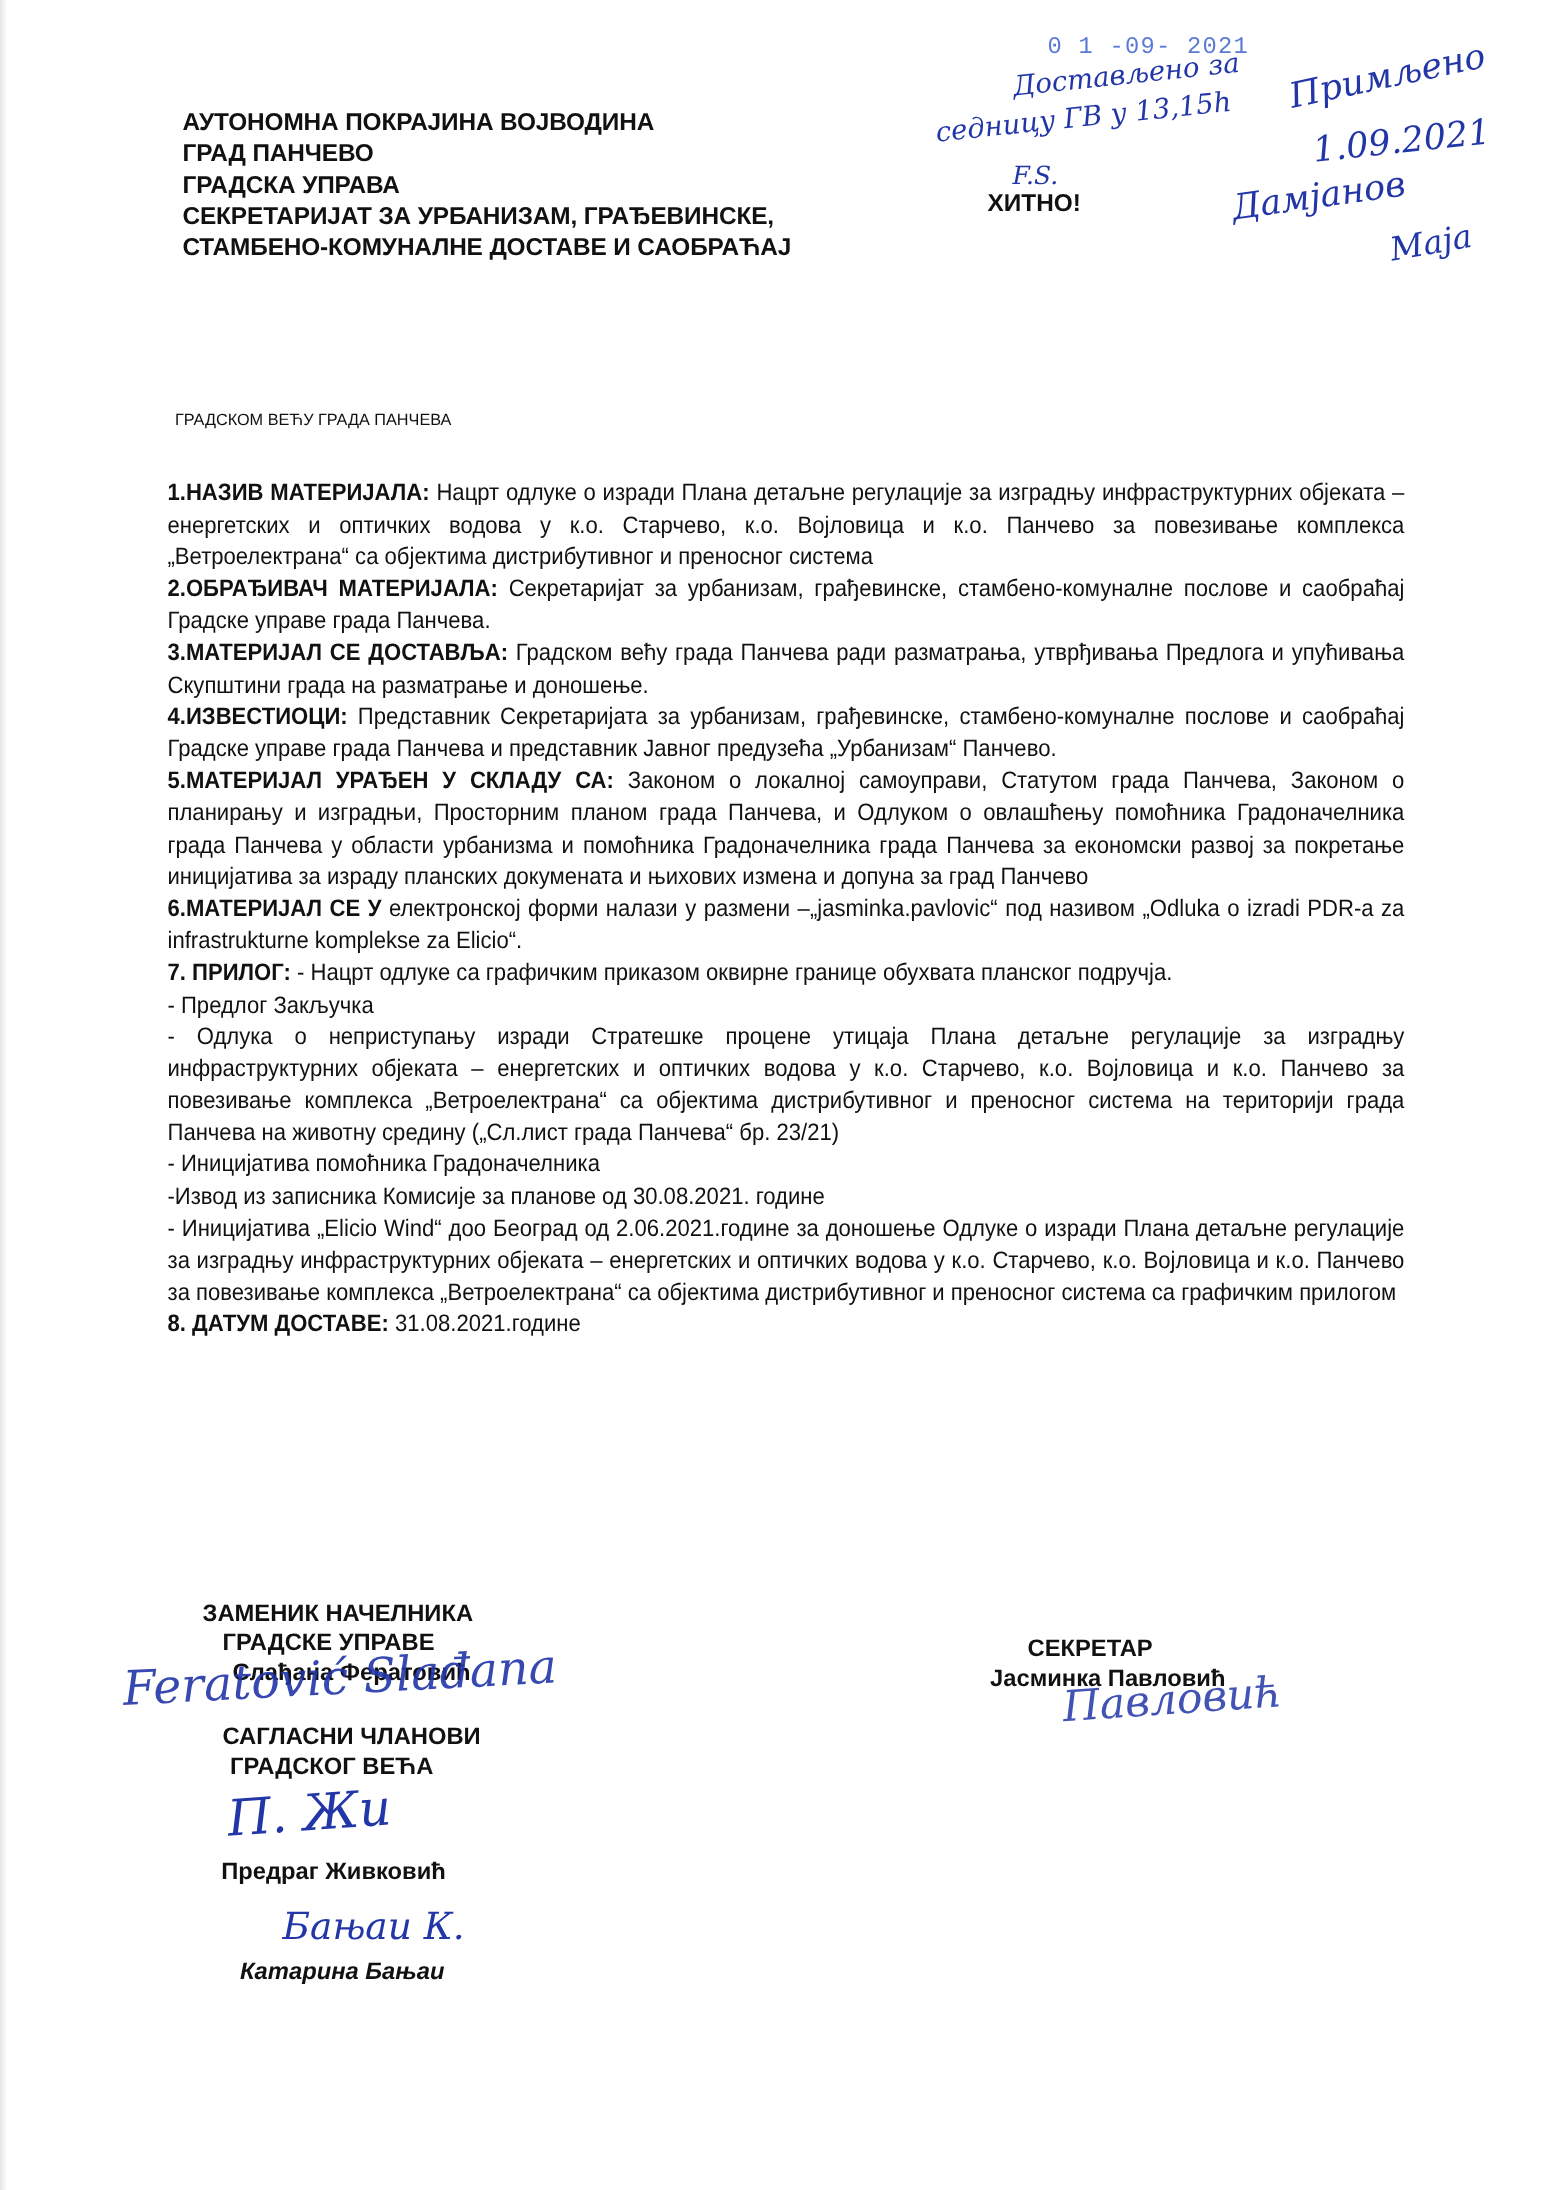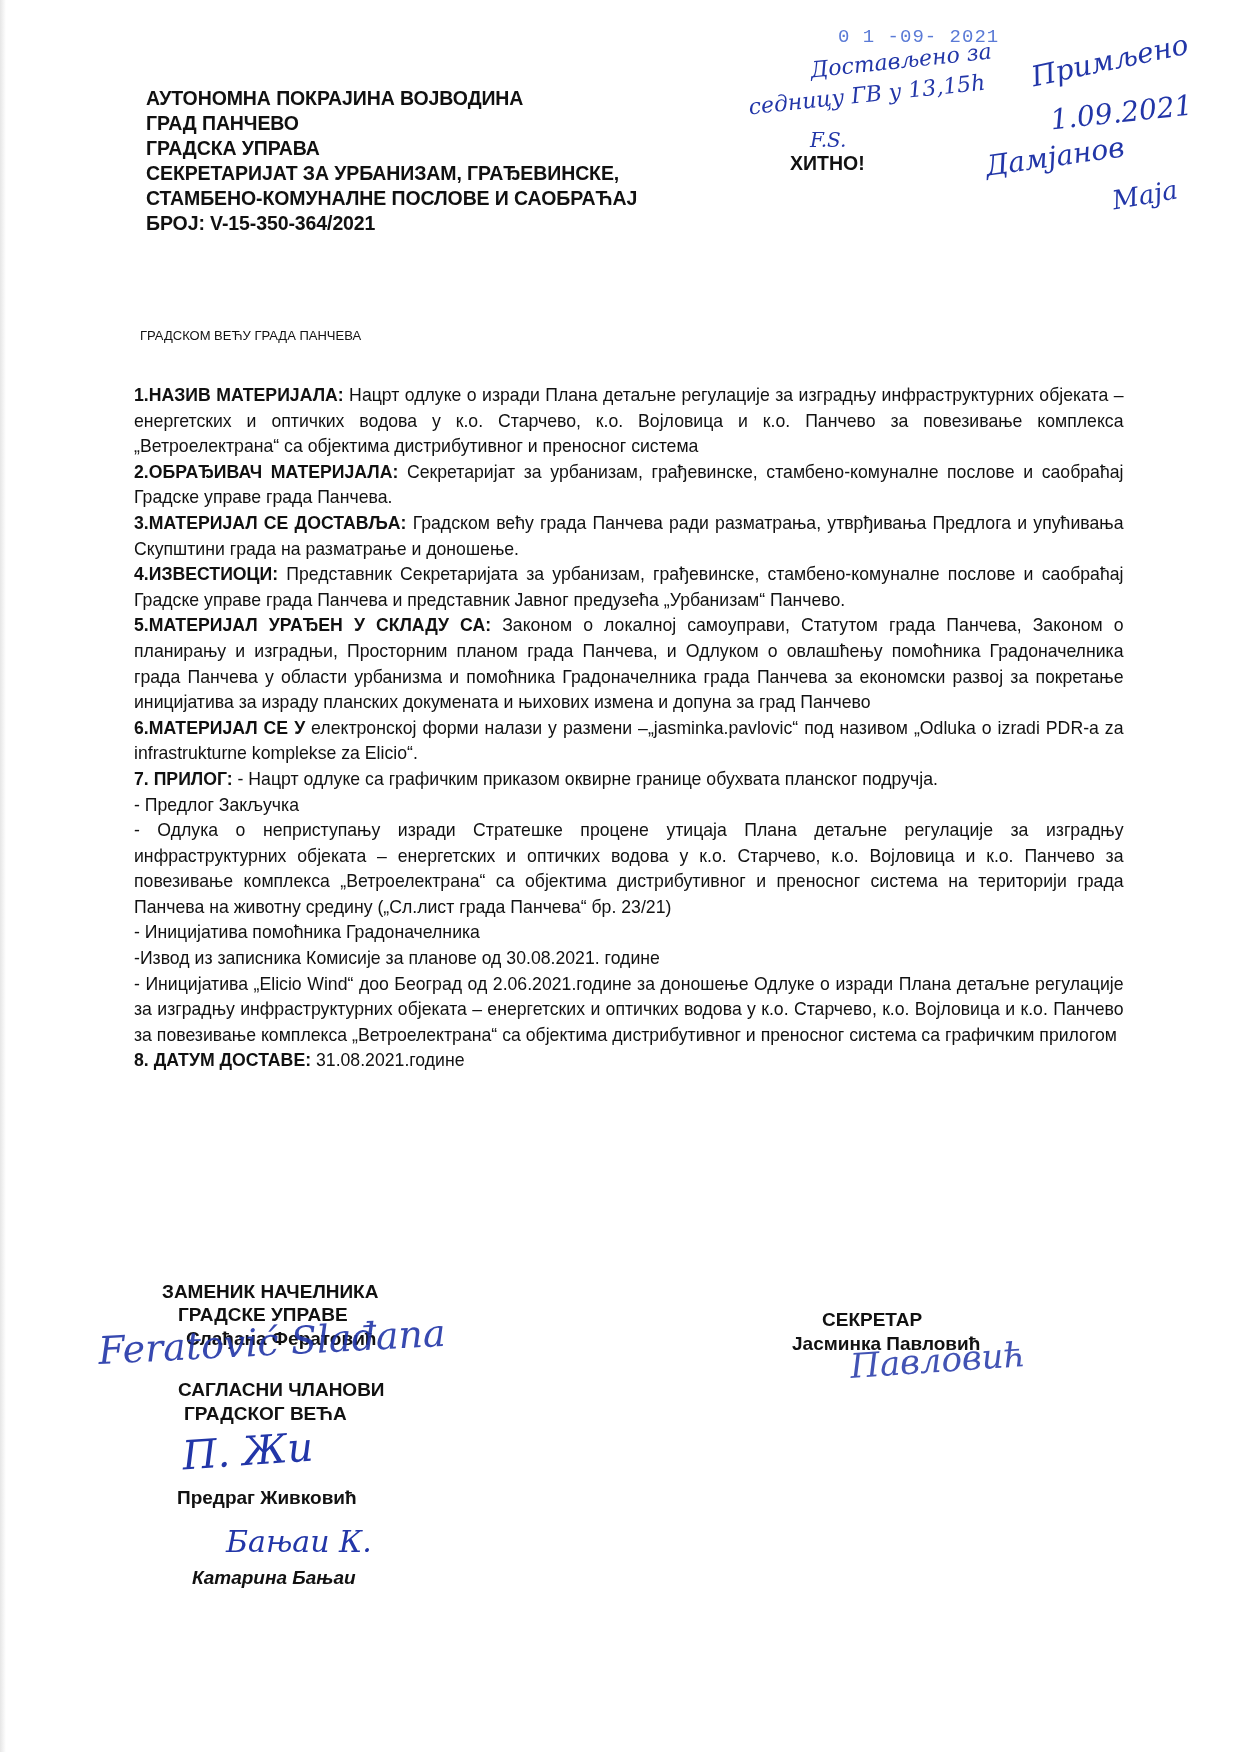--- a/index.html
+++ b/index.html
@@ -36,22 +36,21 @@
   <div class="hand" style="left:1030px; top:44px; font-size:28px; transform:rotate(-12deg);">Примљено</div>
   <div class="hand" style="left:1050px; top:96px; font-size:28px; transform:rotate(-6deg);">1.09.2021</div>
   <div class="hand" style="left:985px; top:140px; font-size:28px; transform:rotate(-8deg);">Дамјанов</div>
   <div class="hand" style="left:1112px; top:180px; font-size:26px; transform:rotate(-10deg);">Маја</div>
 
   <div class="hdr">
     <div>АУТОНОМНА ПОКРАЈИНА ВОЈВОДИНА</div>
     <div>ГРАД ПАНЧЕВО</div>
     <div>ГРАДСКА УПРАВА</div>
     <div>СЕКРЕТАРИЈАТ ЗА УРБАНИЗАМ, ГРАЂЕВИНСКЕ,</div>
-    <div>СТАМБЕНО-КОМУНАЛНЕ ПОСЛОВЕ И САОБРАЋАЈ</div>
-    <div>БРОЈ: V-15-350-364/2021</div>
+    <div>СТАМБЕНО-КОМУНАЛНЕ ДОСТАВЕ И САОБРАЋАЈ</div>
   </div>
   <div class="urgent">ХИТНО!</div>
 
   <div class="addressee">ГРАДСКОМ ВЕЋУ ГРАДА ПАНЧЕВА</div>
 
   <div class="body">
     <p><b>1.НАЗИВ МАТЕРИЈАЛА:</b><span> Нацрт одлуке о изради Плана детаљне регулације за изградњу инфраструктурних објеката – енергетских и оптичких водова  у к.о. Старчево, к.о. Војловица и к.о. Панчево за повезивање  комплекса „Ветроелектрана“ са објектима дистрибутивног и преносног система</span></p>
     <p><b>2.ОБРАЂИВАЧ МАТЕРИЈАЛА:</b><span> Секретаријат за урбанизам, грађевинске, стамбено-комуналне послове и саобраћај  Градске управе града Панчева.</span></p>
     <p><b>3.МАТЕРИЈАЛ СЕ ДОСТАВЉА:</b><span> Градском већу града Панчева ради разматрања, утврђивања Предлога и упућивања Скупштини града на разматрање и доношење.</span></p>
     <p><b>4.ИЗВЕСТИОЦИ:</b><span> Представник Секретаријата за урбанизам, грађевинске, стамбено-комуналне послове и саобраћај Градске управе града Панчева и представник Јавног предузећа „Урбанизам“ Панчево.</span></p>

